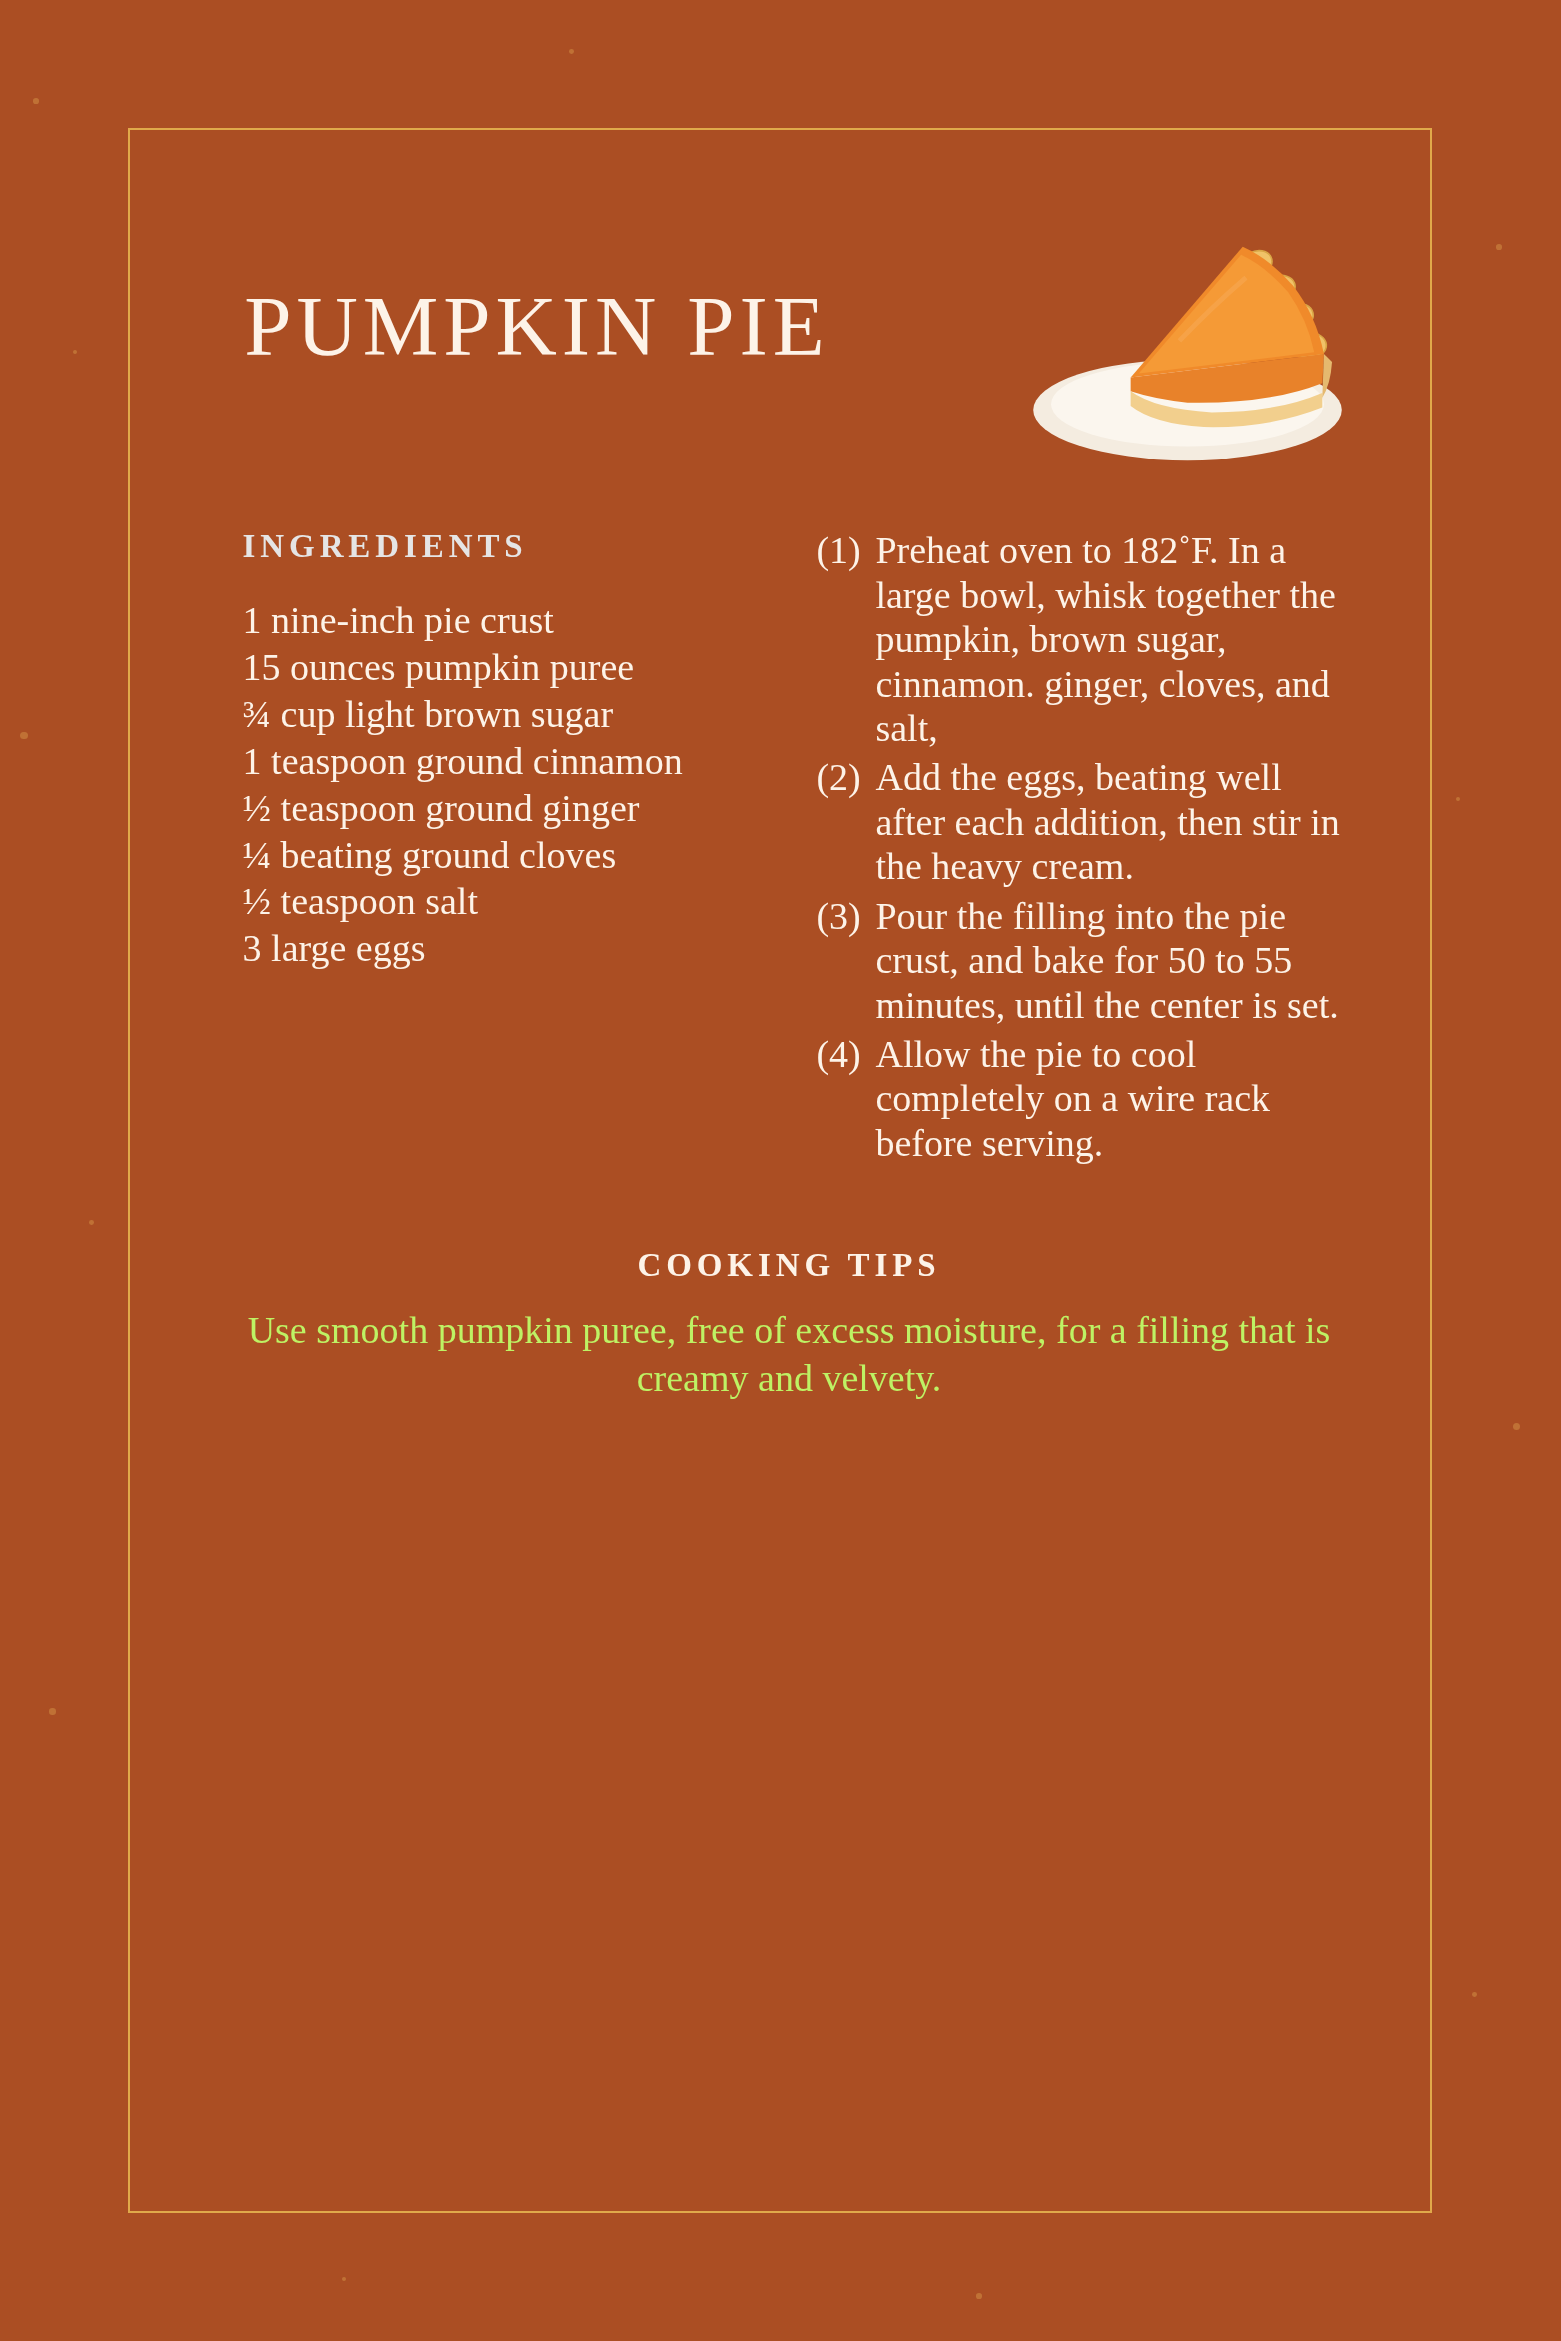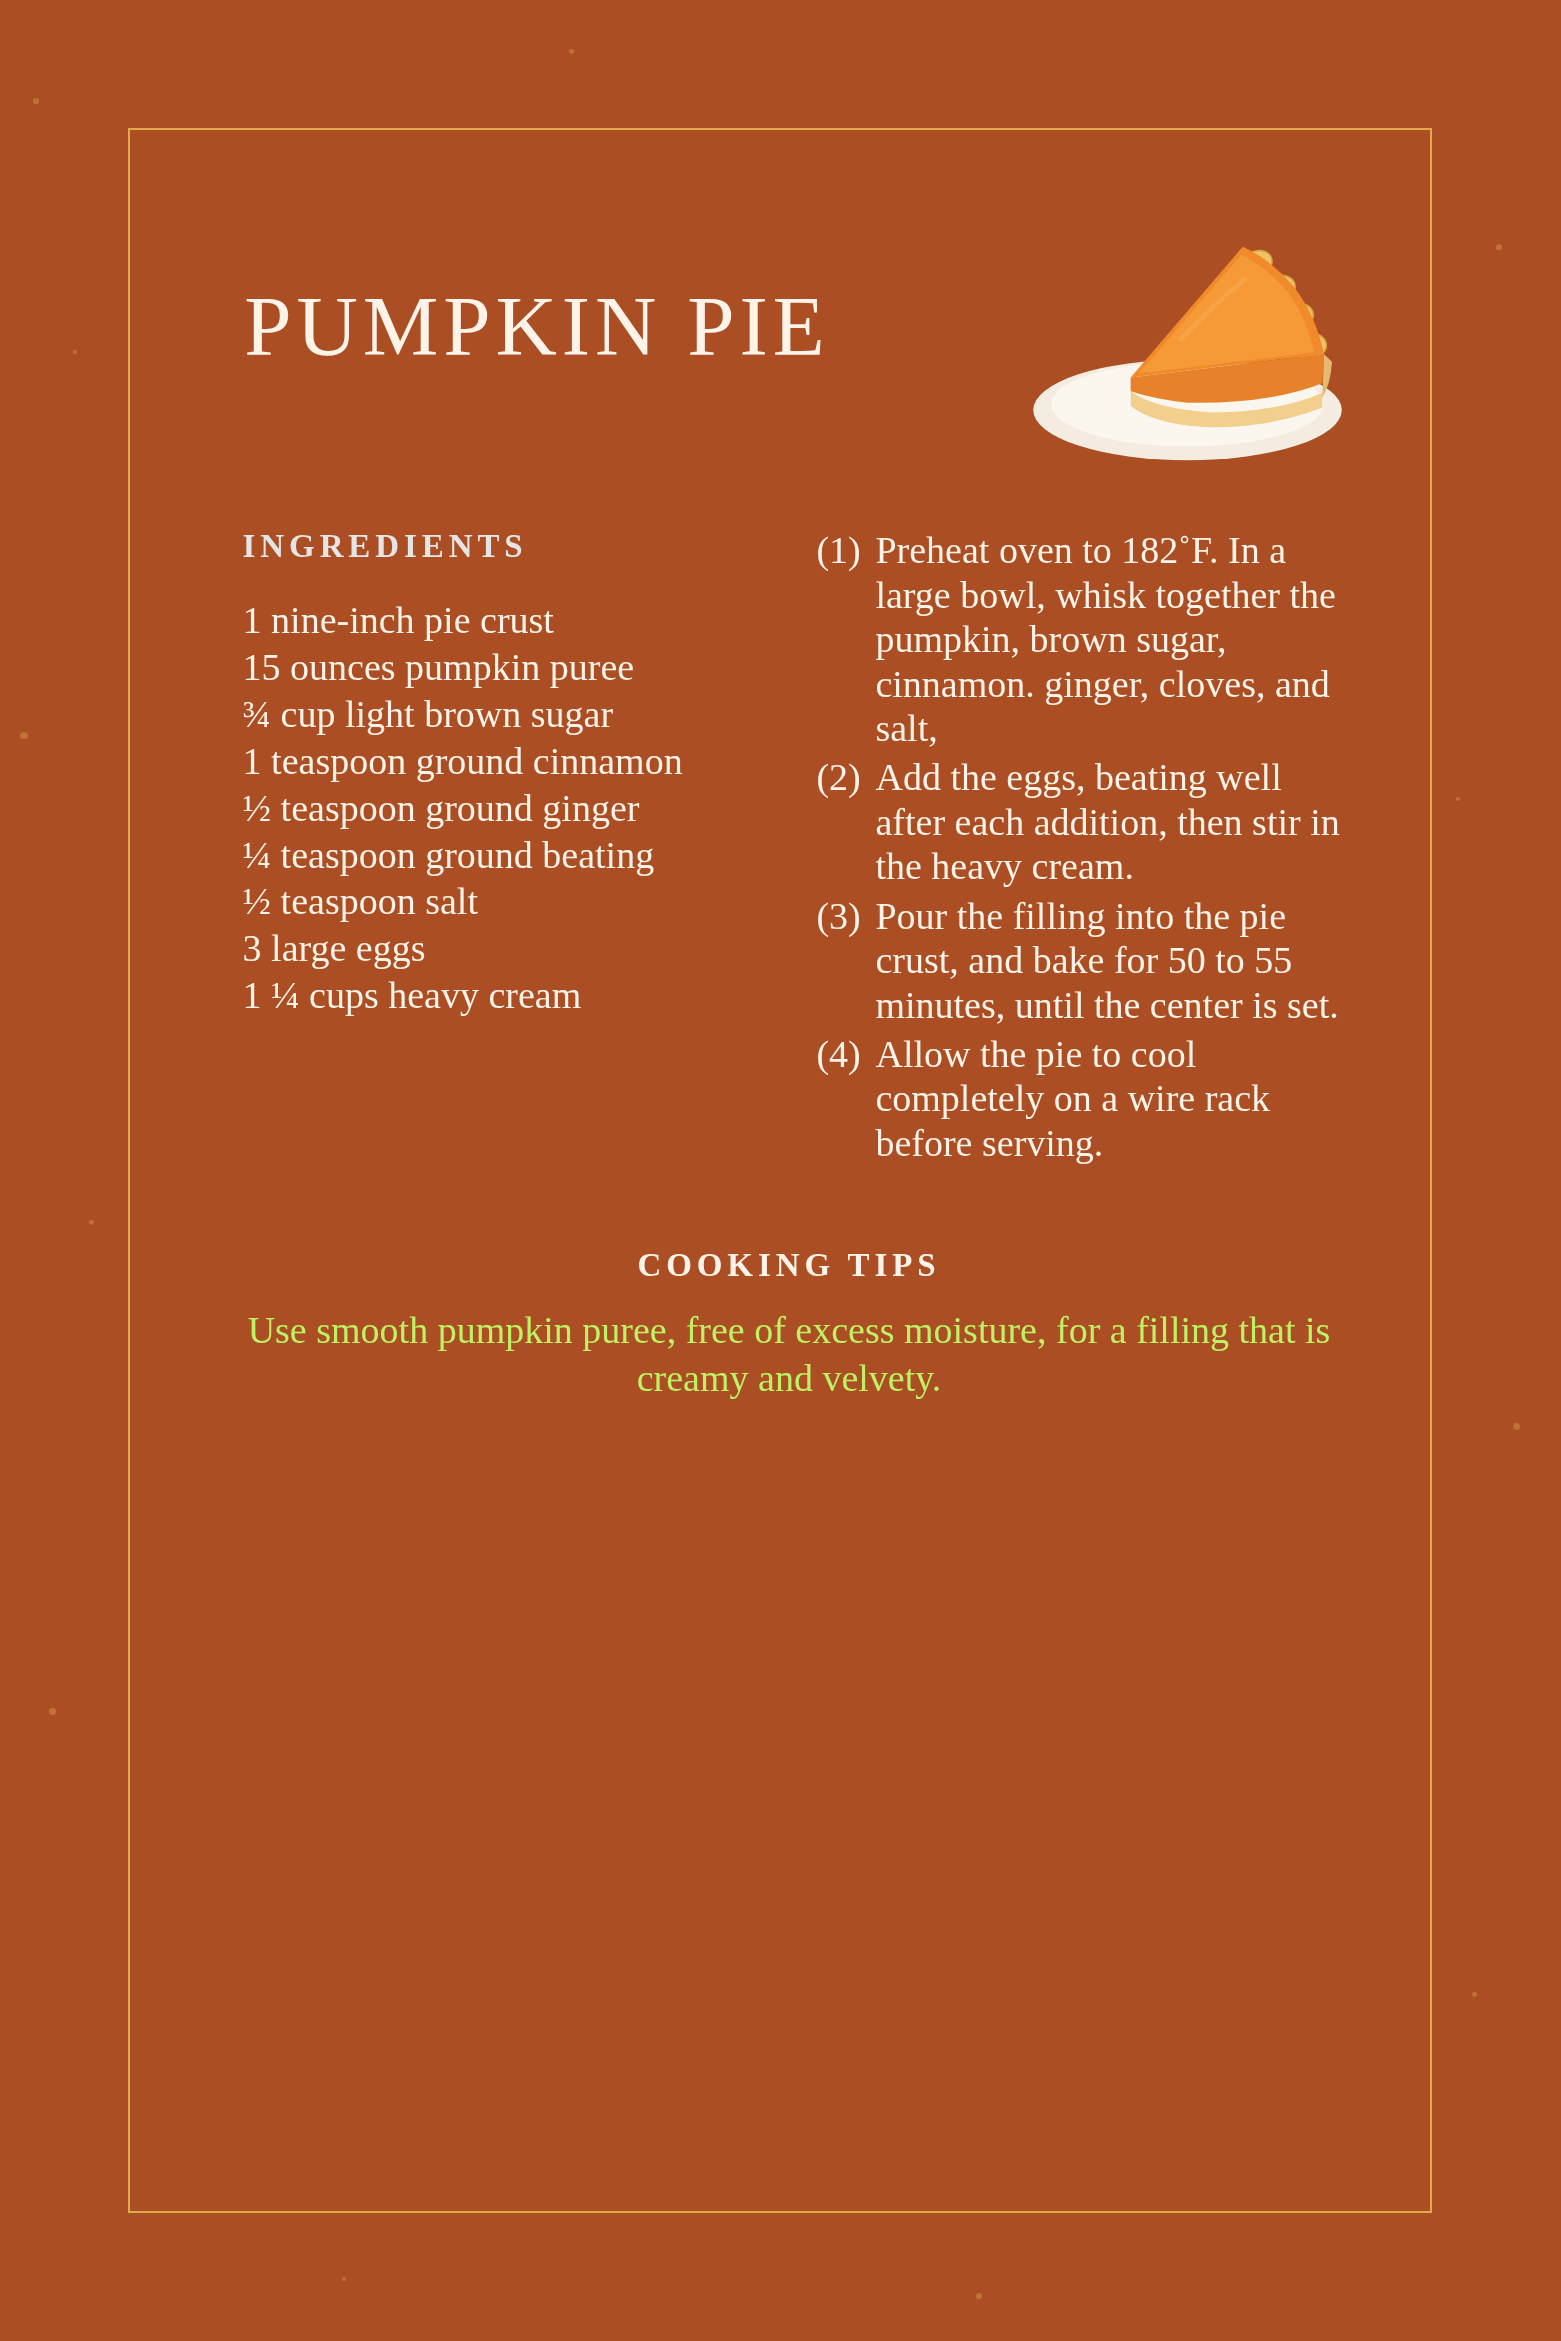--- a/index.html
+++ b/index.html
@@ -202,24 +202,23 @@
     <div class="columns">
 
       <div class="col-left">
         <h2 class="section-head">INGREDIENTS</h2>
         <ul class="ing-list">
           <li><span class="txt">1 nine-inch pie crust</span></li>
           <li><span class="txt">15 ounces pumpkin puree</span></li>
           <li><span class="txt">¾ cup light brown sugar</span></li>
           <li><span class="txt">1 teaspoon ground cinnamon</span></li>
           <li><span class="txt">½ teaspoon ground ginger</span></li>
-          <li><span class="txt">¼ teaspoon ground beating</span></li>
+          <li><span class="txt">¼ beating ground cloves</span></li>
           <li><span class="txt">½ teaspoon salt</span></li>
           <li><span class="txt">3 large eggs</span></li>
-          <li><span class="txt">1 ¼ cups heavy cream</span></li>
         </ul>
       </div>
 
       <div class="col-right">
         <ol class="steps">
           <li>
             <span class="num">(1)</span>
             <span class="body">Preheat oven to 182˚F. In a large bowl, whisk together the pumpkin, brown sugar, cinnamon. ginger, cloves, and salt,</span>
           </li>
           <li>

